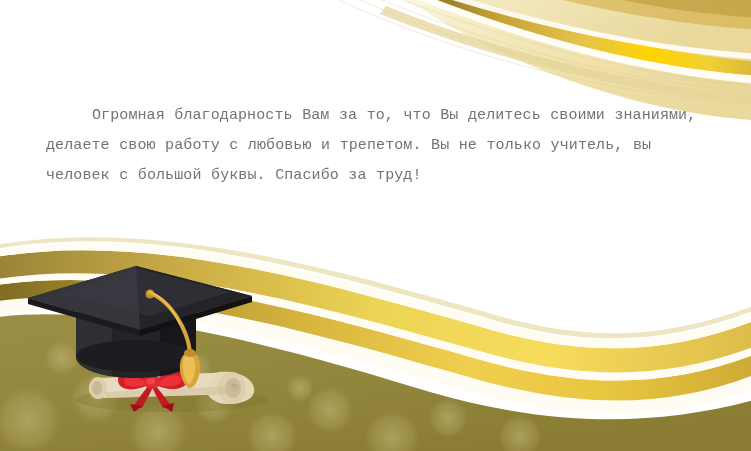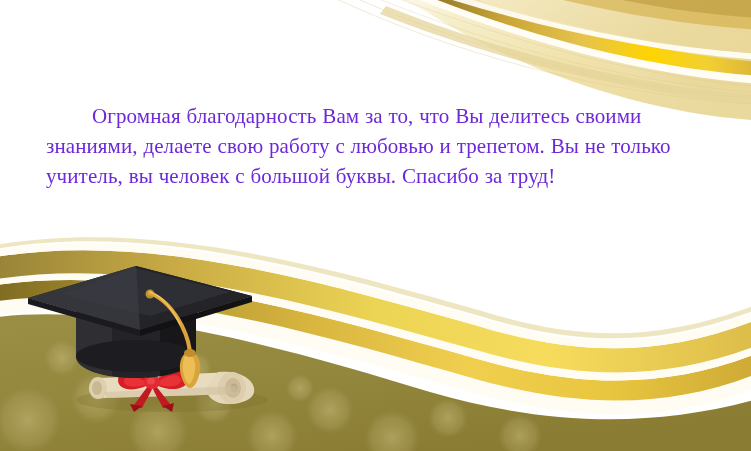--- a/index.html
+++ b/index.html
@@ -16,24 +16,24 @@
     overflow:hidden;
   }
   .layer{position:absolute;top:0;left:0;width:751px;height:451px;}
 
   
   #message{
     position:absolute;
     left:46px;
     top:101px;
     width:666px;
-    font-family:Liberation Serif, serif;
-    font-size:21px;
+    font-family:Liberation Mono, monospace;
+    font-size:15px;
     line-height:30px;
-    color:#6d28d9;
+    color:#737373;
     text-indent:46px;
     text-align:left;
     letter-spacing:0.1px;
     white-space:pre-wrap;
     word-spacing:0.4px;
   }
 </style>
 </head>
 <body>
 

